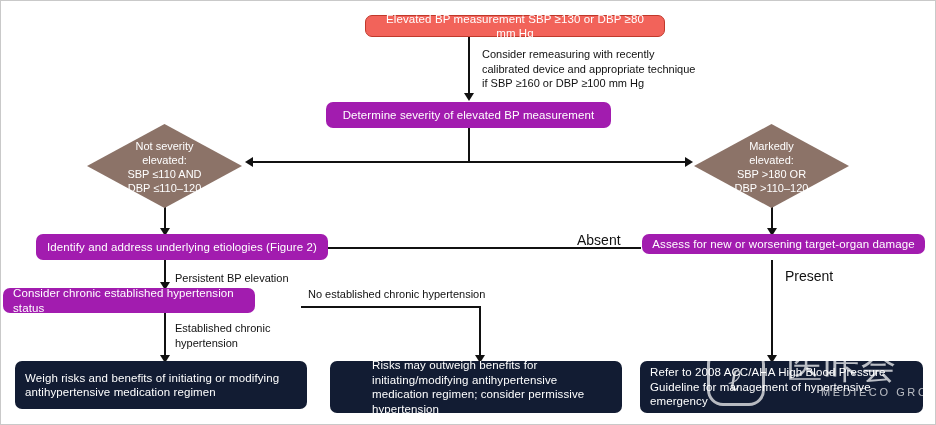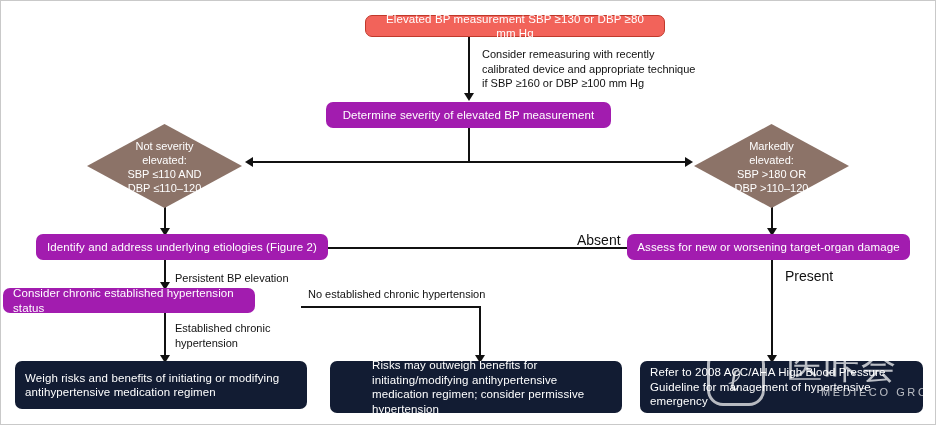--- a/index.html
+++ b/index.html
@@ -233,21 +233,21 @@
       <span>elevated:</span>
       <span>SBP &gt;180 OR</span>
       <span>DBP &gt;110–120</span>
     </div>
   </div>
 
   <div class="node box box-teal" style="left:14px; top:233px; width:292px; height:26px;margin-left:21px;">
     <span>Identify and address underlying etiologies (Figure 2)</span>
   </div>
 
-  <div class="node box box-teal" style="left:626px; top:233px; width:283px; height:26px;">
+  <div class="node box box-teal" style="left:641px; top:233px; width:283px; height:20px;">
     <span>Assess for new or worsening target-organ damage</span>
   </div>
 
   <div class="node box box-teal" style="left:2px; top:287px; width:252px; height:25px;">
     <span>Consider chronic established hypertension status</span>
   </div>
 
   <div class="node box box-navy" style="left:14px; top:360px; width:292px; height:48px;">
     <span>Weigh risks and benefits of initiating or modifying antihypertensive medication regimen</span>
   </div>

